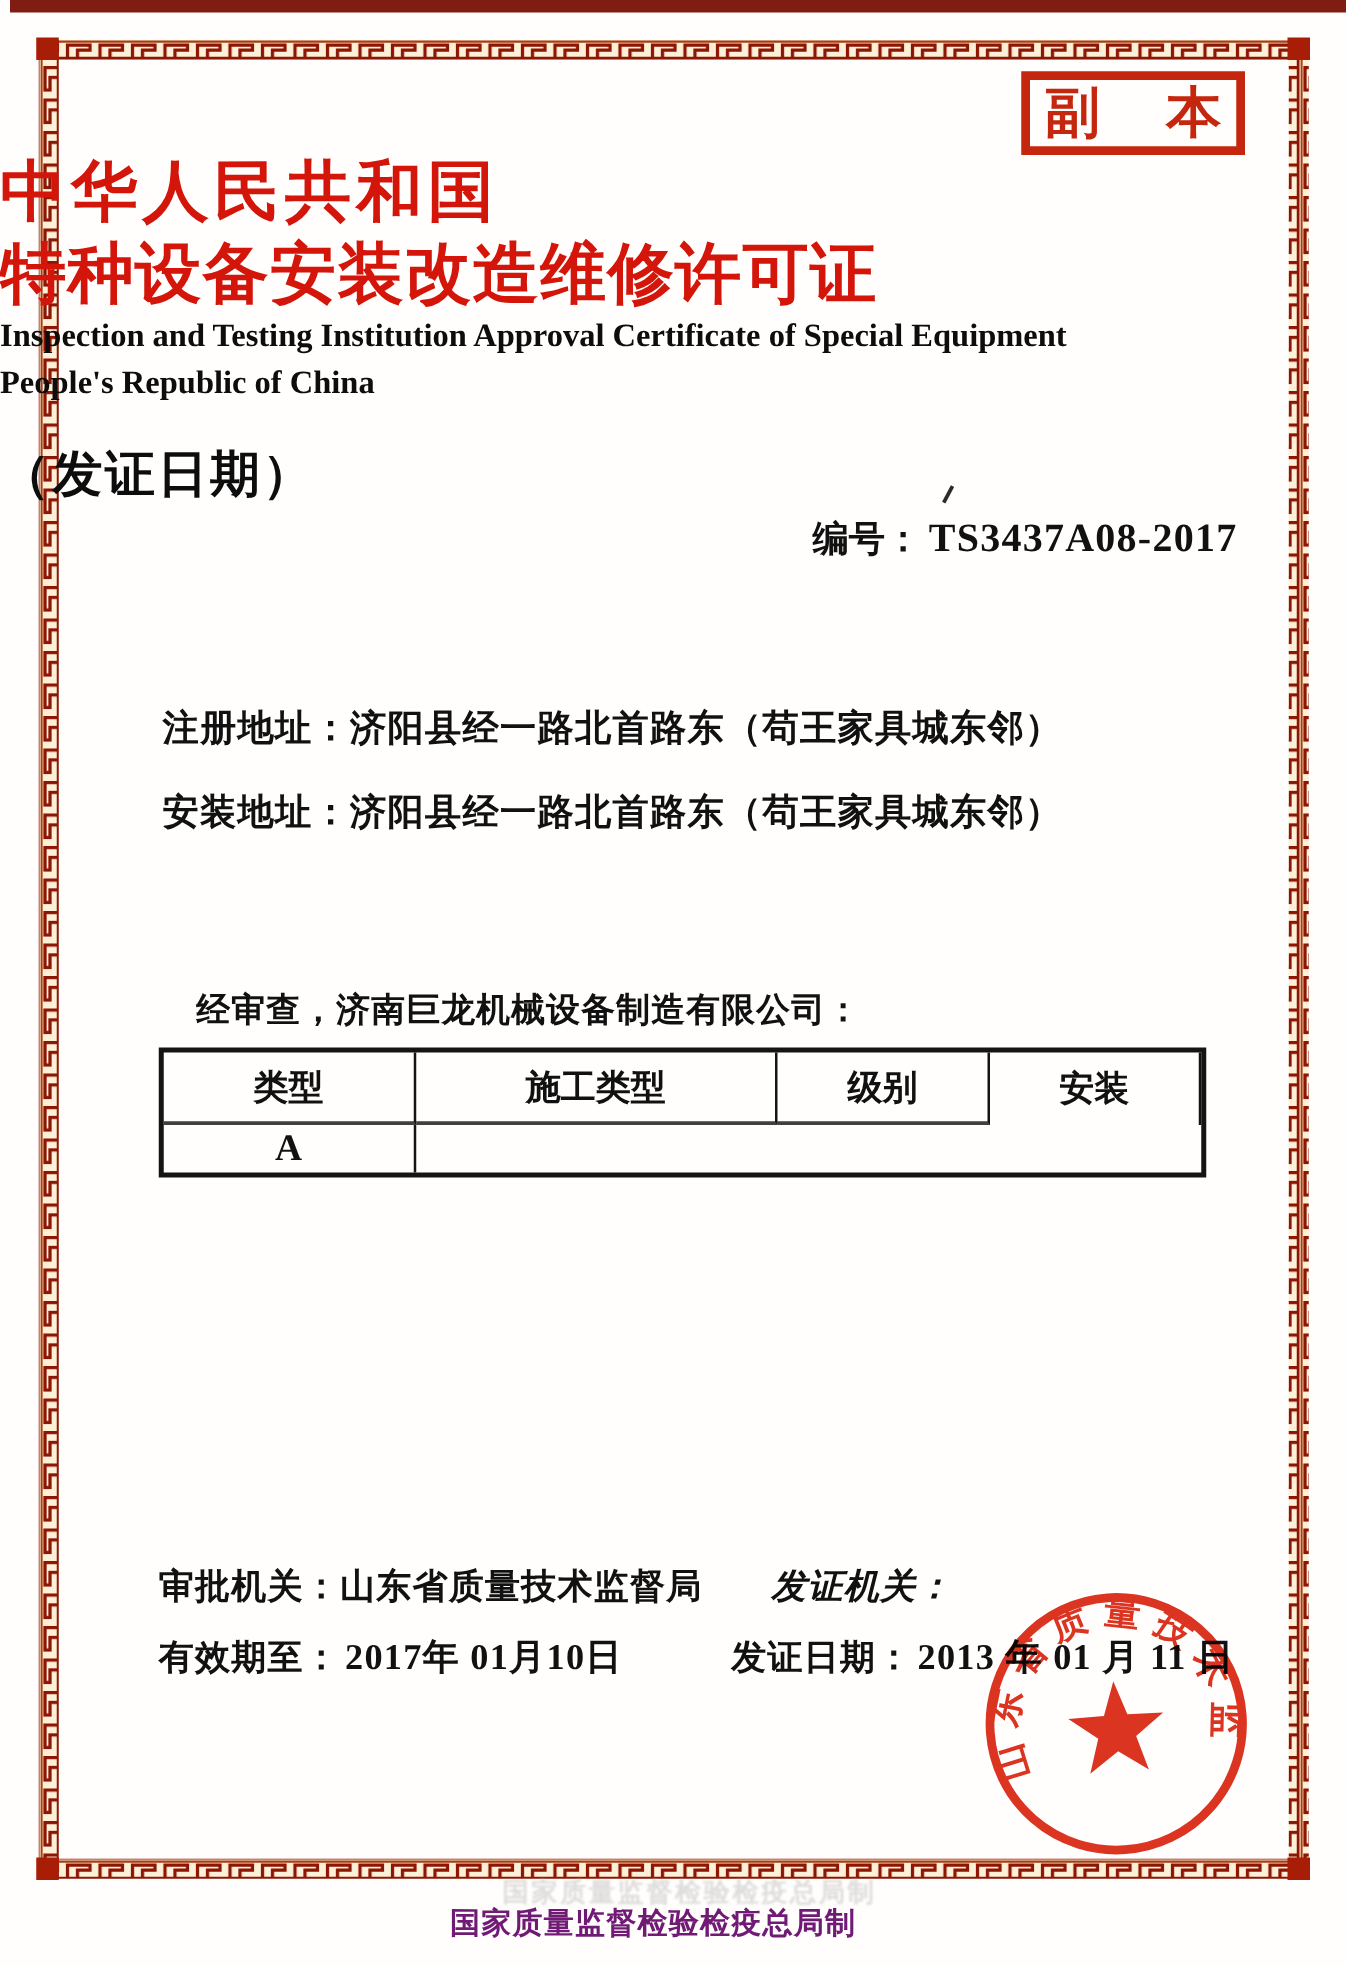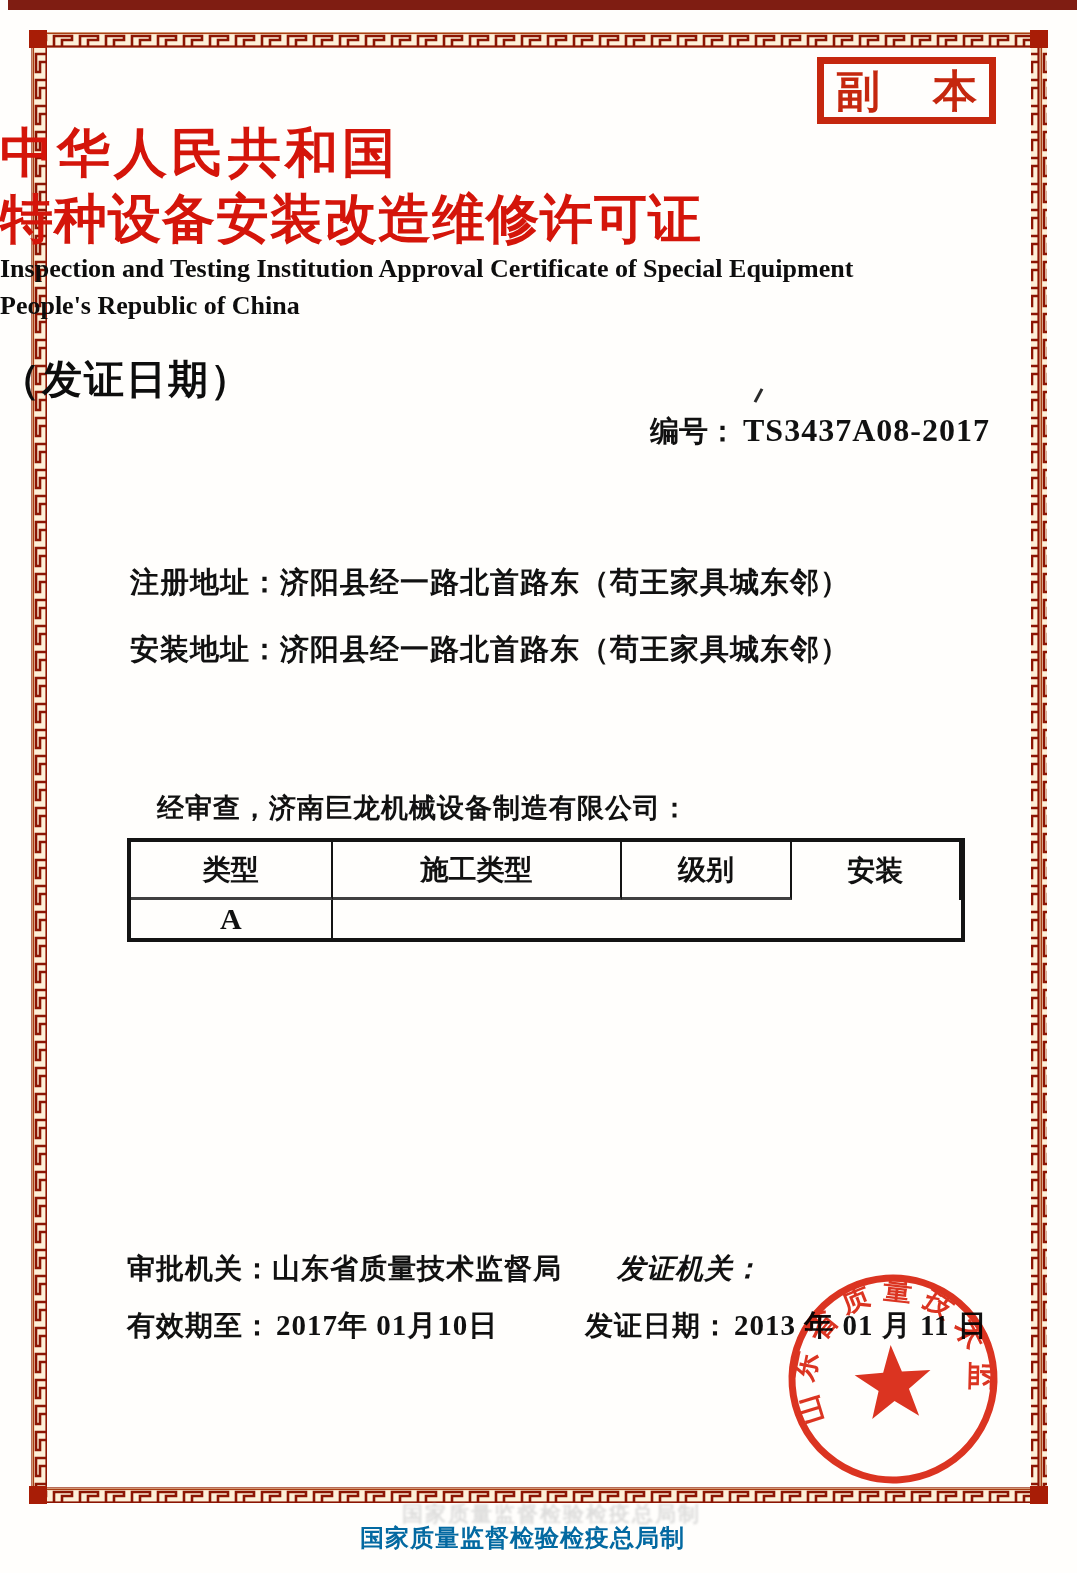--- a/index.html
+++ b/index.html
@@ -57,21 +57,21 @@
 
   .pair{display:flex;align-items:baseline;white-space:nowrap;font-size:28px;font-weight:700;letter-spacing:1px;}
   .approve{left:127px;top:1250px;}
   .issueorg{left:617px;top:1250px;font-style:italic;}
   .valid{left:127px;top:1306px;}
   .issuedate{left:585px;top:1306px;}
   .pair .dateval{font-family:"Liberation Serif", serif;font-weight:700;font-size:29px;margin-left:4px;letter-spacing:1px;}
 
   .seal-svg{left:770px;top:1252px;mix-blend-mode:multiply;}
 
-  .footer-line{left:360px;top:1522px;font-size:24px;font-weight:700;letter-spacing:1px;color:#0369a1;}
+  .footer-line{left:360px;top:1522px;font-size:24px;font-weight:700;letter-spacing:1px;color:#701a75;}
   .footer-ghost{left:402px;top:1500px;font-size:21px;font-weight:700;color:#c2c2c2;
     opacity:.55;filter:blur(1px);letter-spacing:2px;}
 </style>
 </head>
 <body>
 
 <div class="page">
 
   <div class="abs top-strip"></div>
 

